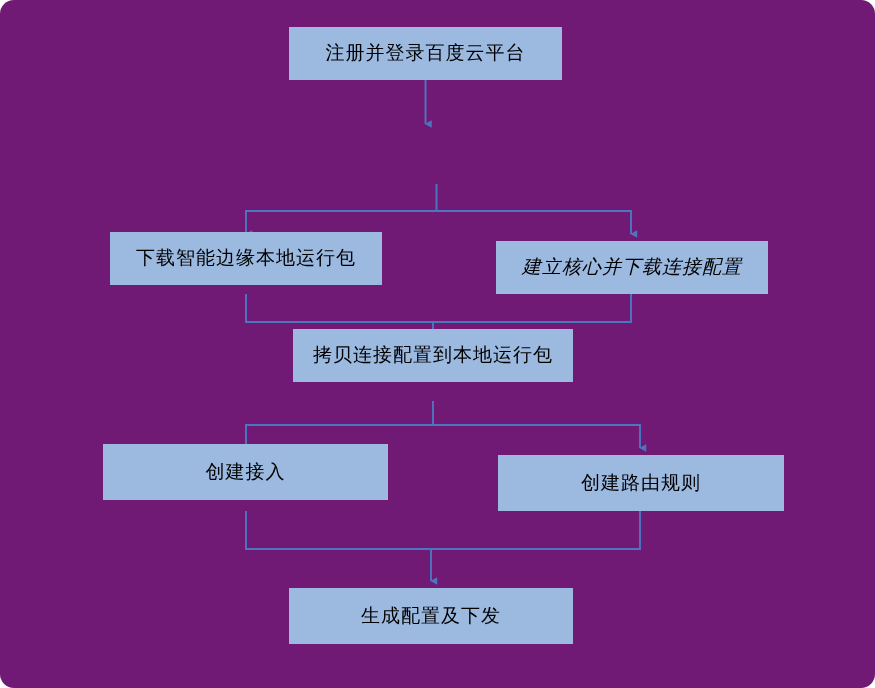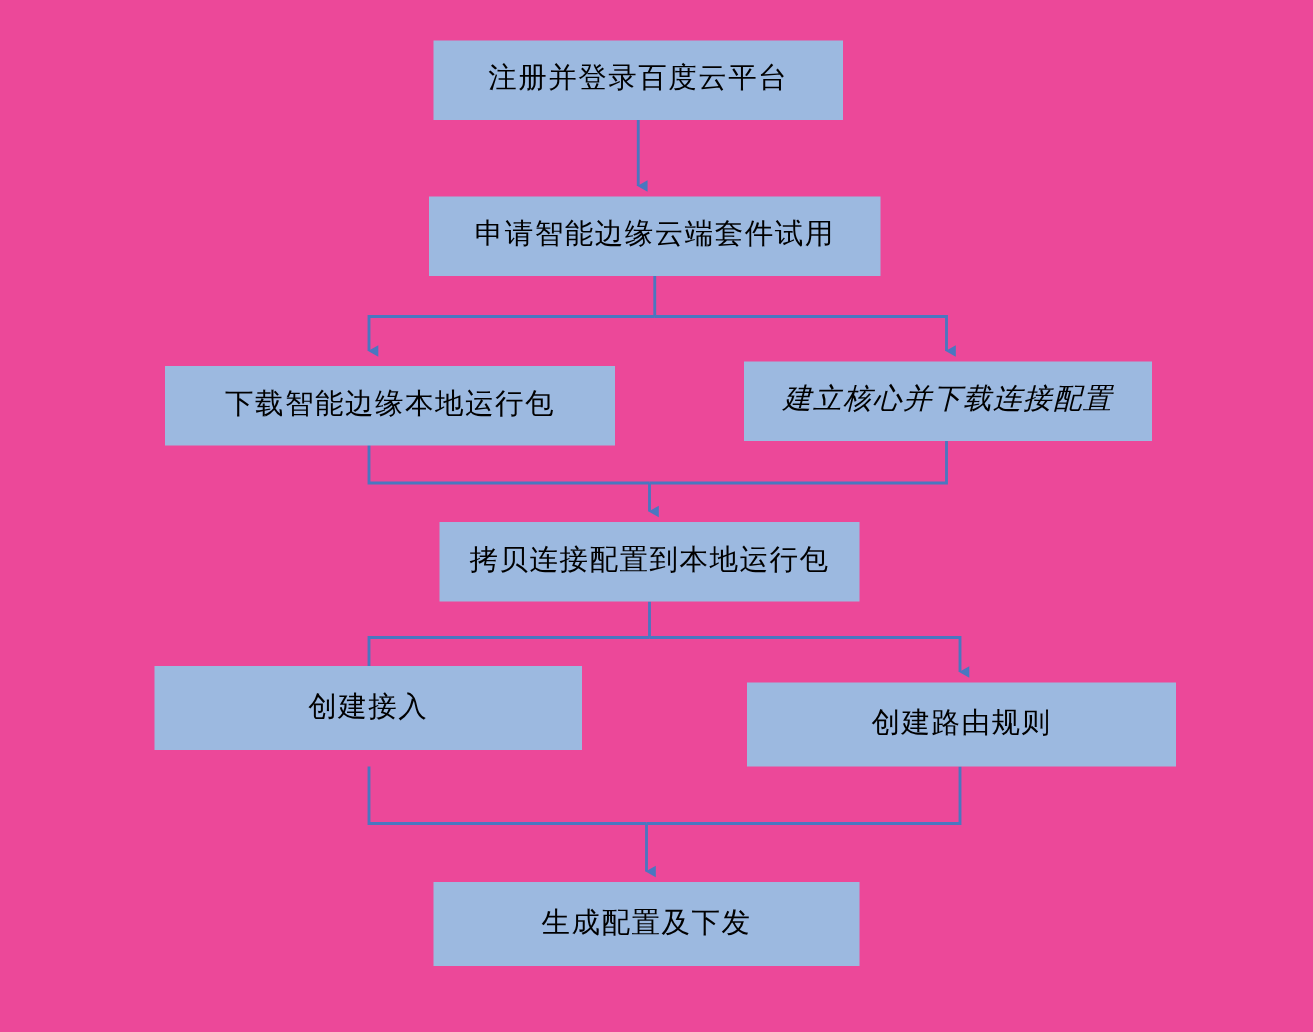--- a/index.html
+++ b/index.html
@@ -8,22 +8,23 @@
     padding: 0;
     background: #ffffff;
   }
   body {
     font-family: "Liberation Sans", "DejaVu Sans", sans-serif;
   }
   #canvas {
     position: relative;
     width: 875px;
     height: 688px;
-    background: #ec4899;
+    background: #701a75;
     overflow: hidden;
+    border-radius: 14px;
   }
   #edges {
     position: absolute;
     left: 0;
     top: 0;
     width: 875px;
     height: 688px;
     pointer-events: none;
   }
   .node {
@@ -84,33 +85,30 @@
       <path d="M 640 511 L 640 549 L 431 549"></path>
 
       <path d="M 431 549 L 431 581" marker-end="url(#arrowhead)"></path>
     </g>
   </svg>
 
   <div class="node" style="left:289px; top:27px; width:273px; height:53px;">
     <span class="node-label">注册并登录百度云平台</span>
   </div>
 
-  <div class="node" style="left:286px; top:131px; width:301px; height:53px;">
-    <span class="node-label">申请智能边缘云端套件试用</span>
-  </div>
 
-  <div class="node" style="left:110px; top:244px; width:300px; height:53px;">
+  <div class="node" style="left:110px; top:232px; width:272px; height:53px;">
     <span class="node-label">下载智能边缘本地运行包</span>
   </div>
 
   <div class="node" style="left:496px; top:241px; width:272px; height:53px;font-style:italic;">
     <span class="node-label">建立核心并下载连接配置</span>
   </div>
 
-  <div class="node" style="left:293px; top:348px; width:280px; height:53px;">
+  <div class="node" style="left:293px; top:329px; width:280px; height:53px;">
     <span class="node-label">拷贝连接配置到本地运行包</span>
   </div>
 
   <div class="node" style="left:103px; top:444px; width:285px; height:56px;">
     <span class="node-label">创建接入</span>
   </div>
 
   <div class="node" style="left:498px; top:455px; width:286px; height:56px;">
     <span class="node-label">创建路由规则</span>
   </div>

